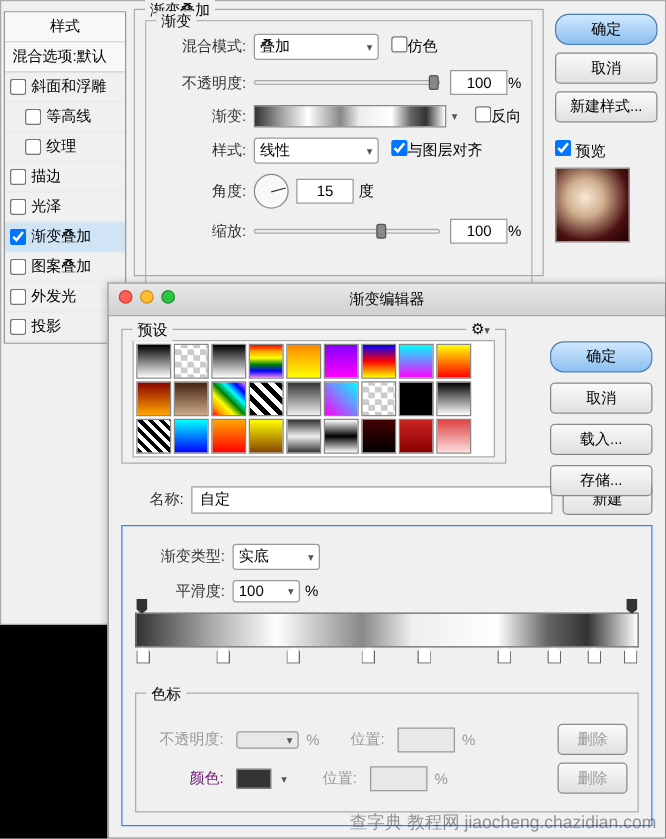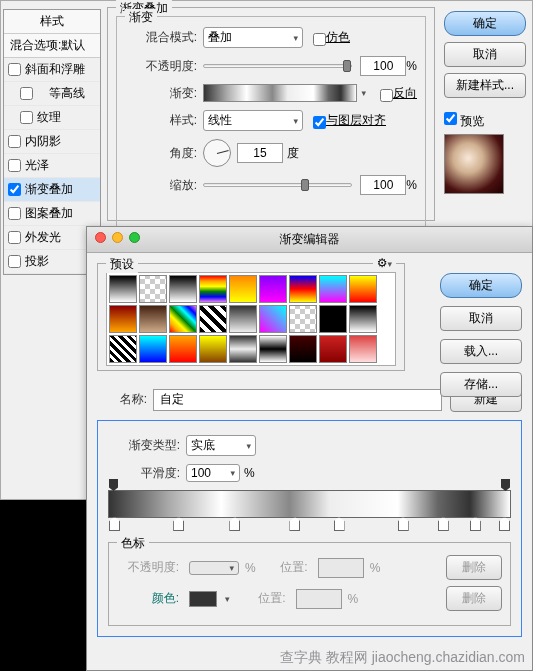--- a/index.html
+++ b/index.html
@@ -14,21 +14,21 @@
 .options-panel { position: absolute; left: 106px; top: 6px; width: 328px; border: 1px solid #aaa; height: 214px; }
 .fieldset-label { position: absolute; top: -8px; left: 8px; background: #f0f0f0; padding: 0 4px; }
 .inner-fieldset { position: relative; border: 1px solid #b5b5b5; margin: 8px; padding: 10px 8px 24px 8px; }
 .form-row { display: flex; align-items: center; margin-bottom: 8px; }
 .form-label { width: 72px; text-align: right; margin-right: 6px; color: #333; }
 .dropdown { background: #fff; border: 1px solid #999; padding: 1px 4px; min-width: 100px; border-radius: 3px; display: flex; justify-content: space-between; align-items: center; cursor: pointer; }
 .slider { flex: 1; height: 4px; background: linear-gradient(to bottom, #ddd, #fff); border: 1px solid #aaa; border-radius: 2px; margin-right: 8px; position: relative; }
 .slider-thumb { position: absolute; width: 8px; height: 12px; background: #888; border: 1px solid #555; border-radius: 2px; top: -5px; }
 .num-input { width: 46px; border: 1px solid #999; background: #fff; padding: 2px 4px; text-align: center; }
 .num-input.disabled { background: #e8e8e8; color: #999; }
-.checkbox-row { display: inline-flex; align-items: flex-end; margin-left: 10px; text-decoration: underline; }
+.checkbox-row { display: inline-flex; align-items: flex-start; margin-left: 10px; }
 .gradient-bar { flex: 1; height: 18px; background: linear-gradient(to right, #333 0%, #aaa 15%, #fff 28%, #888 45%, #eee 55%, #fff 72%, #666 82%, #333 90%, #fff 100%); border: 1px solid #888; cursor: pointer; }
 .angle-wheel { width: 28px; height: 28px; border: 1px solid #888; border-radius: 50%; background: #f8f8f8; margin-right: 6px; position: relative; }
 .angle-wheel::after { content: ""; position: absolute; width: 12px; height: 1px; background: #333; top: 13px; left: 13px; transform-origin: left; transform: rotate(-15deg); }
 .right-buttons { position: absolute; right: 6px; top: 10px; width: 82px; display: flex; flex-direction: column; gap: 6px; }
 .btn { background: linear-gradient(to bottom, #fafafa, #e0e0e0); border: 1px solid #888; border-radius: 4px; padding: 3px 8px; text-align: center; cursor: pointer; }
 .btn.primary { background: linear-gradient(to bottom, #d0e8ff, #8cc0f0); border-color: #4a7db0; border-radius: 11px; }
 .btn.disabled { color: #999; }
 .preview-box { margin-top: 8px; }
 .preview-swatch { width: 60px; height: 60px; border: 1px solid #888; background: radial-gradient(ellipse at 40% 40%, #f8e8d8 0%, #d0b090 30%, #4a1010 70%, #200000 100%); margin-top: 4px; }
 
@@ -45,21 +45,21 @@
 .presets-gear { position: absolute; right: 8px; top: -8px; background: #f0f0f0; padding: 0 4px; cursor: pointer; }
 .preset-grid { display: grid; grid-template-columns: repeat(9, 28px); gap: 2px; background: #fff; border: 1px solid #aaa; padding: 2px; max-height: 100px; overflow: hidden; }
 .preset-sw { width: 28px; height: 28px; border: 1px solid #888; cursor: pointer; }
 .editor-right { position: absolute; right: 10px; top: 46px; width: 82px; display: flex; flex-direction: column; gap: 8px; }
 .name-row { margin: 6px 10px; display: flex; align-items: center; }
 .name-field { flex: 1; border: 1px solid #999; padding: 3px 6px; background: #fff; margin-right: 8px; }
 .grad-type-panel { margin: 8px 10px; border: 1px solid #3b82f6; padding: 14px 10px 10px 10px; position: relative; }
 .big-gradient { width: 100%; height: 28px; background: linear-gradient(to right, #333 0%, #aaa 15%, #fff 28%, #888 45%, #eee 55%, #fff 72%, #666 82%, #333 90%, #fff 100%); border: 1px solid #666; margin-top: 6px; position: relative; }
 .stop-top { position: absolute; width: 9px; height: 12px; top: -12px; background: #333; clip-path: polygon(0 0, 100% 0, 100% 70%, 50% 100%, 0 70%); }
 .stop-bot { position: absolute; width: 11px; height: 14px; bottom: -14px; background: #fff; border: 1px solid #666; clip-path: polygon(50% 0, 100% 30%, 100% 100%, 0 100%, 0 30%); }
-.stops-panel { margin-top: 24px; border: 1px solid #aaa; padding: 12px 8px 8px 8px; position: relative; }
+.stops-panel { margin-top: 36px; border: 1px solid #aaa; padding: 24px 8px 8px 8px; position: relative; }
 .stops-row { display: flex; align-items: center; margin-bottom: 6px; gap: 4px; }
 .stops-row .form-label { width: 62px; }
 .color-swatch-sm { width: 28px; height: 16px; border: 1px solid #888; background: #333; }
 .watermark { position: absolute; right: 8px; bottom: 4px; color: rgba(50,50,60,0.5); font-size: 14px; pointer-events: none; }
 .dark-bg { position: absolute; left: 0; top: 490px; width: 86px; height: 181px; background: #000; }
 .chevron { font-size: 9px; color: #555; }
 </style>
 </head>
 <body>
 
@@ -68,31 +68,31 @@
 <div class="dialog bg-dialog">
 
   <div class="styles-panel">
     <div class="panel-header">样式</div>
     <div class="panel-header" style="text-align:left">混合选项:默认</div>
     <div id="style-items">
         <div class="style-item">
           <input type="checkbox" style="">
           <span>斜面和浮雕</span>
         </div>
-        <div class="style-item" style="padding-left: 16px; gap: 12px;">
+        <div class="style-item" style="padding-left: 16px;">
           <input type="checkbox" style="">
           <span>等高线</span>
         </div>
         <div class="style-item" style="padding-left: 16px;">
           <input type="checkbox" style="">
           <span>纹理</span>
         </div>
         <div class="style-item">
           <input type="checkbox" style="">
-          <span>内阴影</span>
+          <span>描边</span>
         </div>
         <div class="style-item">
           <input type="checkbox" style="">
           <span>光泽</span>
         </div>
         <div class="style-item selected">
           <input type="checkbox" checked="" style="">
           <span>渐变叠加</span>
         </div>
         <div class="style-item">
@@ -283,21 +283,21 @@
             <span></span>
             <span class="chevron">▾</span>
           </div>
         <span style="color:#999;margin-left:2px">%</span>
         <span class="form-label" style="width:48px;color:#999">位置:</span>
         <input class="num-input disabled" style="">
         <span style="color:#999;margin-left:2px">%</span>
         <div class="btn disabled" style="margin-left:auto;width:56px">删除</div>
       </div>
       <div class="stops-row">
-        <span class="form-label" style="color:#0f766e">颜色:</span>
+        <span class="form-label" style="color:#701a75">颜色:</span>
         <div class="color-swatch-sm"></div>
         <span class="chevron" style="margin:0 4px">▾</span>
         <span class="form-label" style="width:48px;color:#999">位置:</span>
         <input class="num-input disabled" style="">
         <span style="color:#999;margin-left:2px">%</span>
         <div class="btn disabled" style="margin-left:auto;width:56px">删除</div>
       </div>
     </div>
   </div>
 </div>

